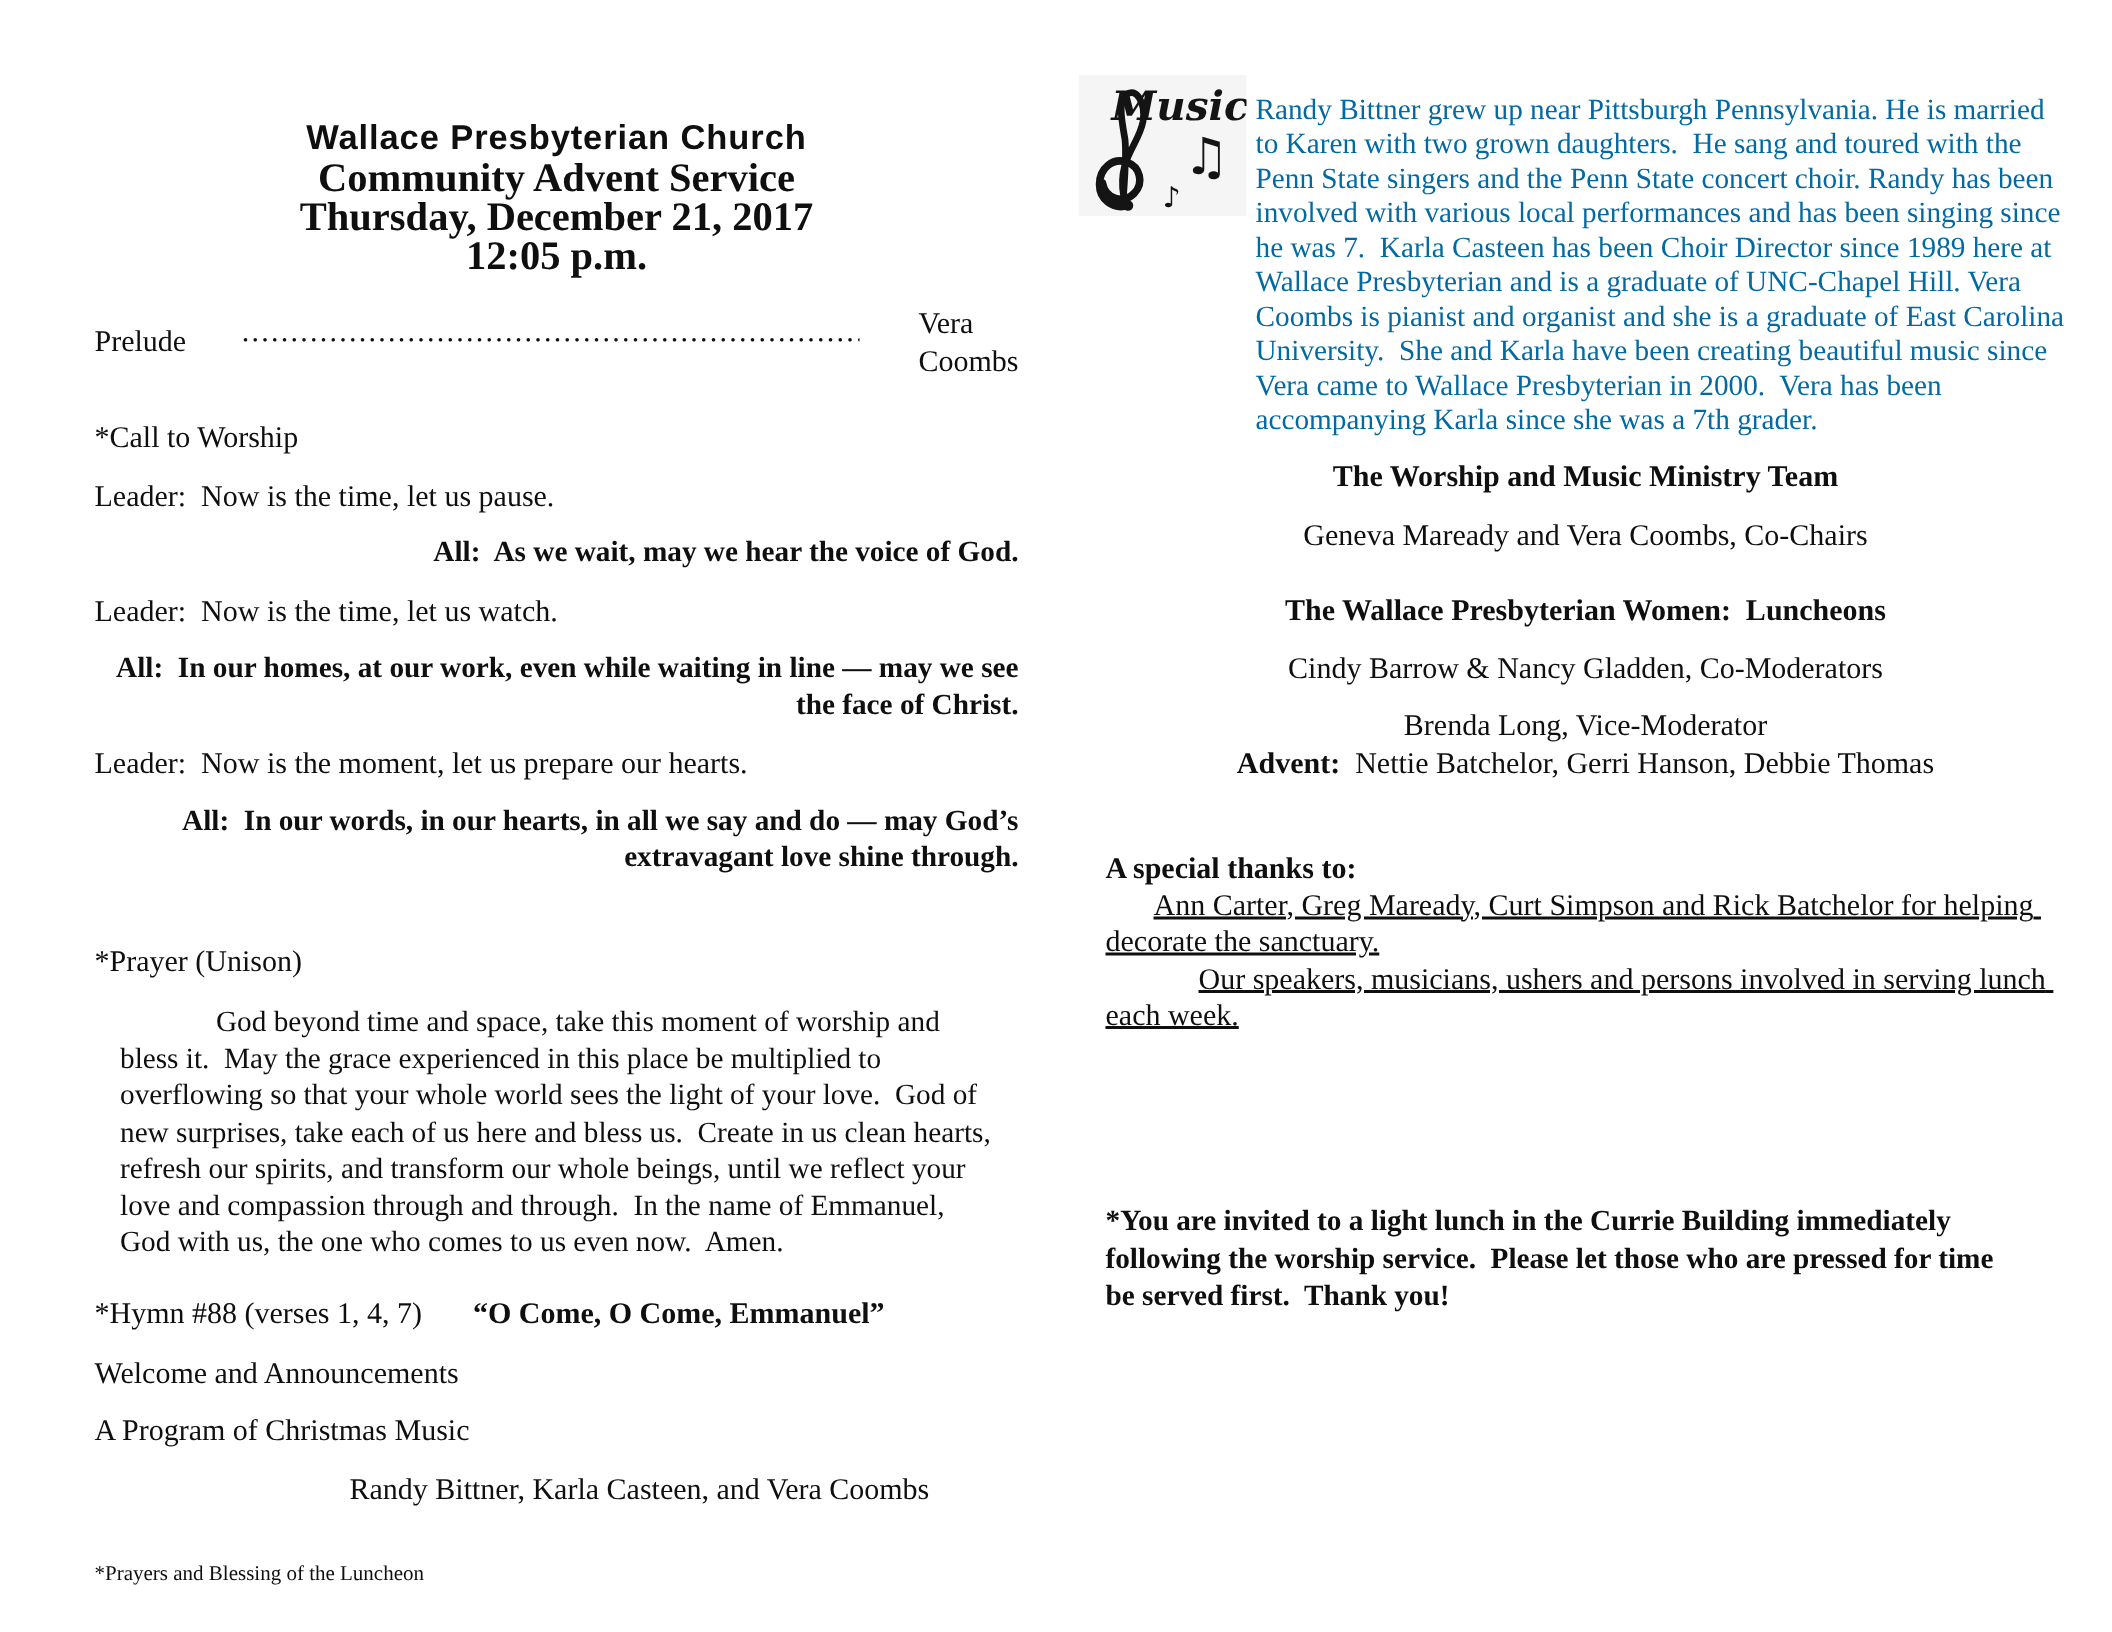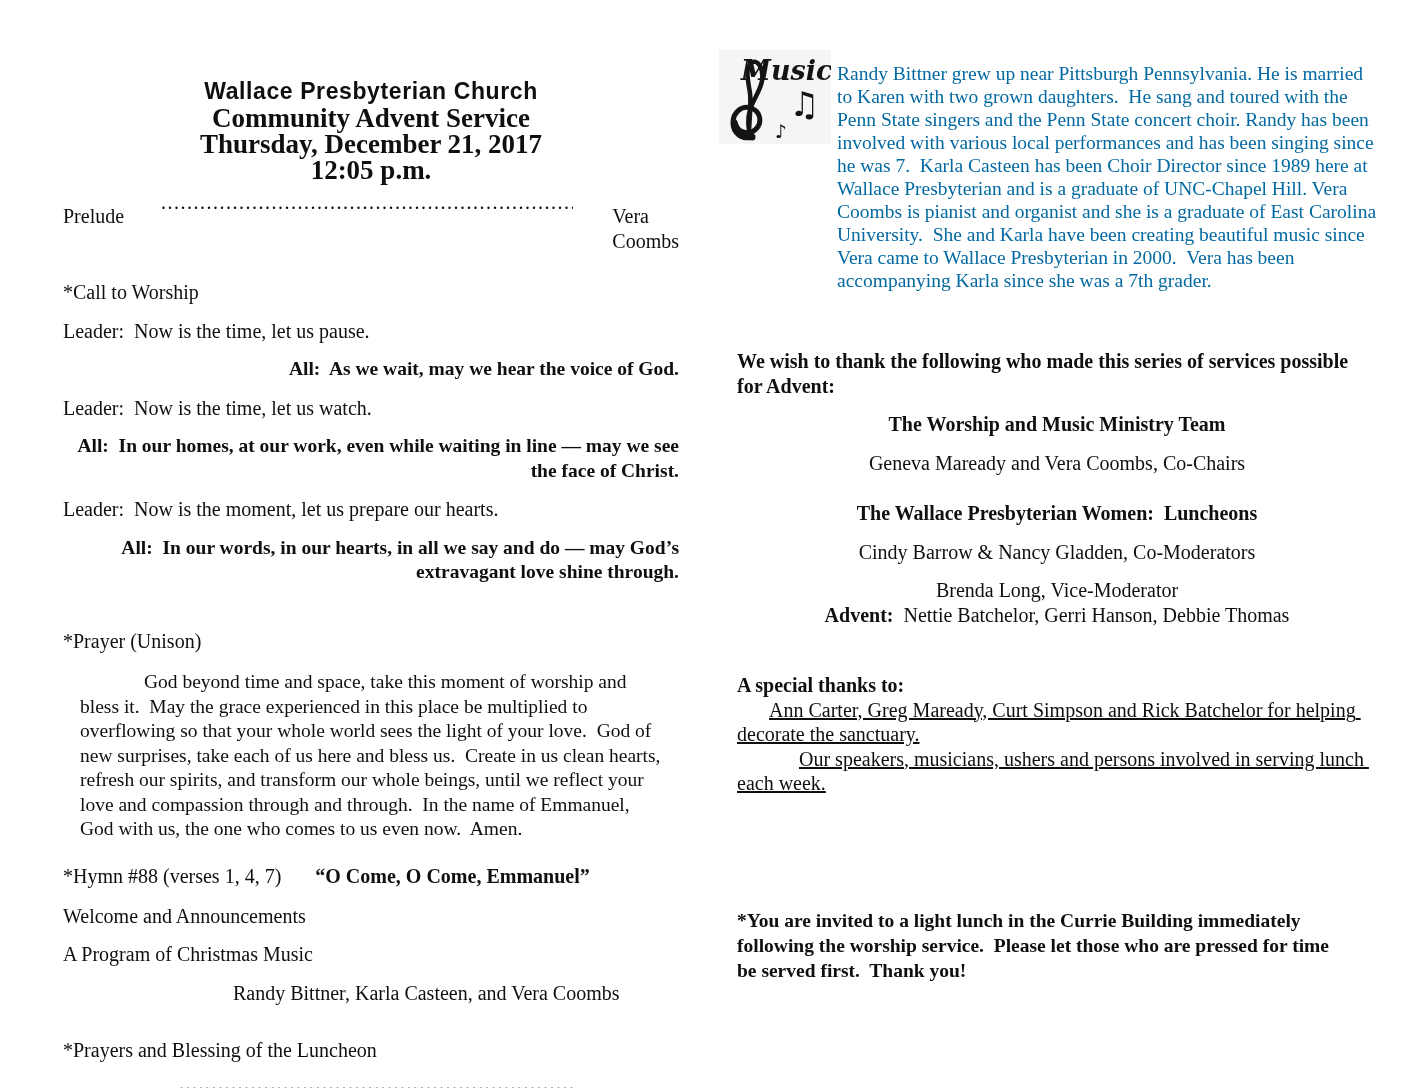--- a/index.html
+++ b/index.html
@@ -20,21 +20,21 @@
   .hdr { text-align: center; }
   .church-name {
     font-family: "Liberation Sans", sans-serif;
     font-weight: bold;
     font-size: 23px;
     line-height: 28px;
     letter-spacing: 0.6px;
   }
   .hline { font-size: 27px; line-height: 25px; margin-top: 1px; font-weight: bold; }
 
-  .leader-row { display: flex; align-items: flex-start; font-size: 20px; line-height: 24.5px; gap: 35px; }
+  .leader-row { display: flex; align-items: center; font-size: 20px; line-height: 24.5px; gap: 35px; }
   .prelude-row { margin-top: 7px; }
   .dots {
     flex: 1 1 auto;
     overflow: hidden;
     white-space: nowrap;
     letter-spacing: 1.5px;
     margin: 0 4px 0 2px;
   }
 
   .ctw-block { margin-top: 27px; }
@@ -51,21 +51,21 @@
     margin: 17px;
   }
 
   .hymn-row { margin-top: 22px; font-size: 20px; line-height: 25px; }
   .hymn-title { font-weight: bold; margin-left: 34px; }
 
   .welcome-block { margin-top: 15px; }
   .plain-line { font-size: 20px; line-height: 24.5px; }
   .performers-line { margin-left: 170px; }
 
-  .blessing-line { margin-top: 33px; font-size: 20px; line-height: 24.5px; }
+  .blessing-line { margin-top: 33px; font-size: 14px; line-height: 24.5px; }
   .postlude-row { margin-top: 8px; }
   .footnote-line { margin-top: 53px; font-size: 20px; line-height: 24.5px; }
 
   
   .right-col { position: absolute; left: 737px; top: 48px; width: 640px; }
   .bio-row { display: flex; align-items: flex-start; }
   .music-icon-box {
     width: 112px;
     height: 94px;
     flex: 0 0 auto;
@@ -169,21 +169,20 @@
 
           <text x="22" y="30" font-family="DejaVu Serif, serif" font-style="italic" font-weight="bold" font-size="27" fill="#141414">Music</text>
 
           <text x="70" y="66" font-family="DejaVu Sans, sans-serif" font-size="34" fill="#141414">♫</text>
           <text x="56" y="88" font-family="DejaVu Sans, sans-serif" font-size="19" fill="#141414">♪</text>
         </svg>
       </div>
       <div class="bio-text t">Randy Bittner grew up near Pittsburgh Pennsylvania. He is married to Karen with two grown daughters.  He sang and toured with the Penn State singers and the Penn State concert choir. Randy has been involved with various local performances and has been singing since he was 7.  Karla Casteen has been Choir Director since 1989 here at Wallace Presbyterian and is a graduate of UNC-Chapel Hill. Vera Coombs is pianist and organist and she is a graduate of East Carolina University.  She and Karla have been creating beautiful music since Vera came to Wallace Presbyterian in 2000.  Vera has been accompanying Karla since she was a 7th grader.</div>
     </div>
 
-    <div class="thanks-intro t">We wish to thank the following who made this series of services possible for Advent:</div>
 
     <div class="team-block center">
       <div class="group-heading t">The Worship and Music Ministry Team</div>
       <div class="group-line t">Geneva Maready and Vera Coombs, Co-Chairs</div>
     </div>
 
     <div class="women-block center">
       <div class="group-heading t">The Wallace Presbyterian Women:  Luncheons</div>
       <div class="group-line t">Cindy Barrow &amp; Nancy Gladden, Co-Moderators</div>
       <div class="group-line t">Brenda Long, Vice-Moderator</div>

